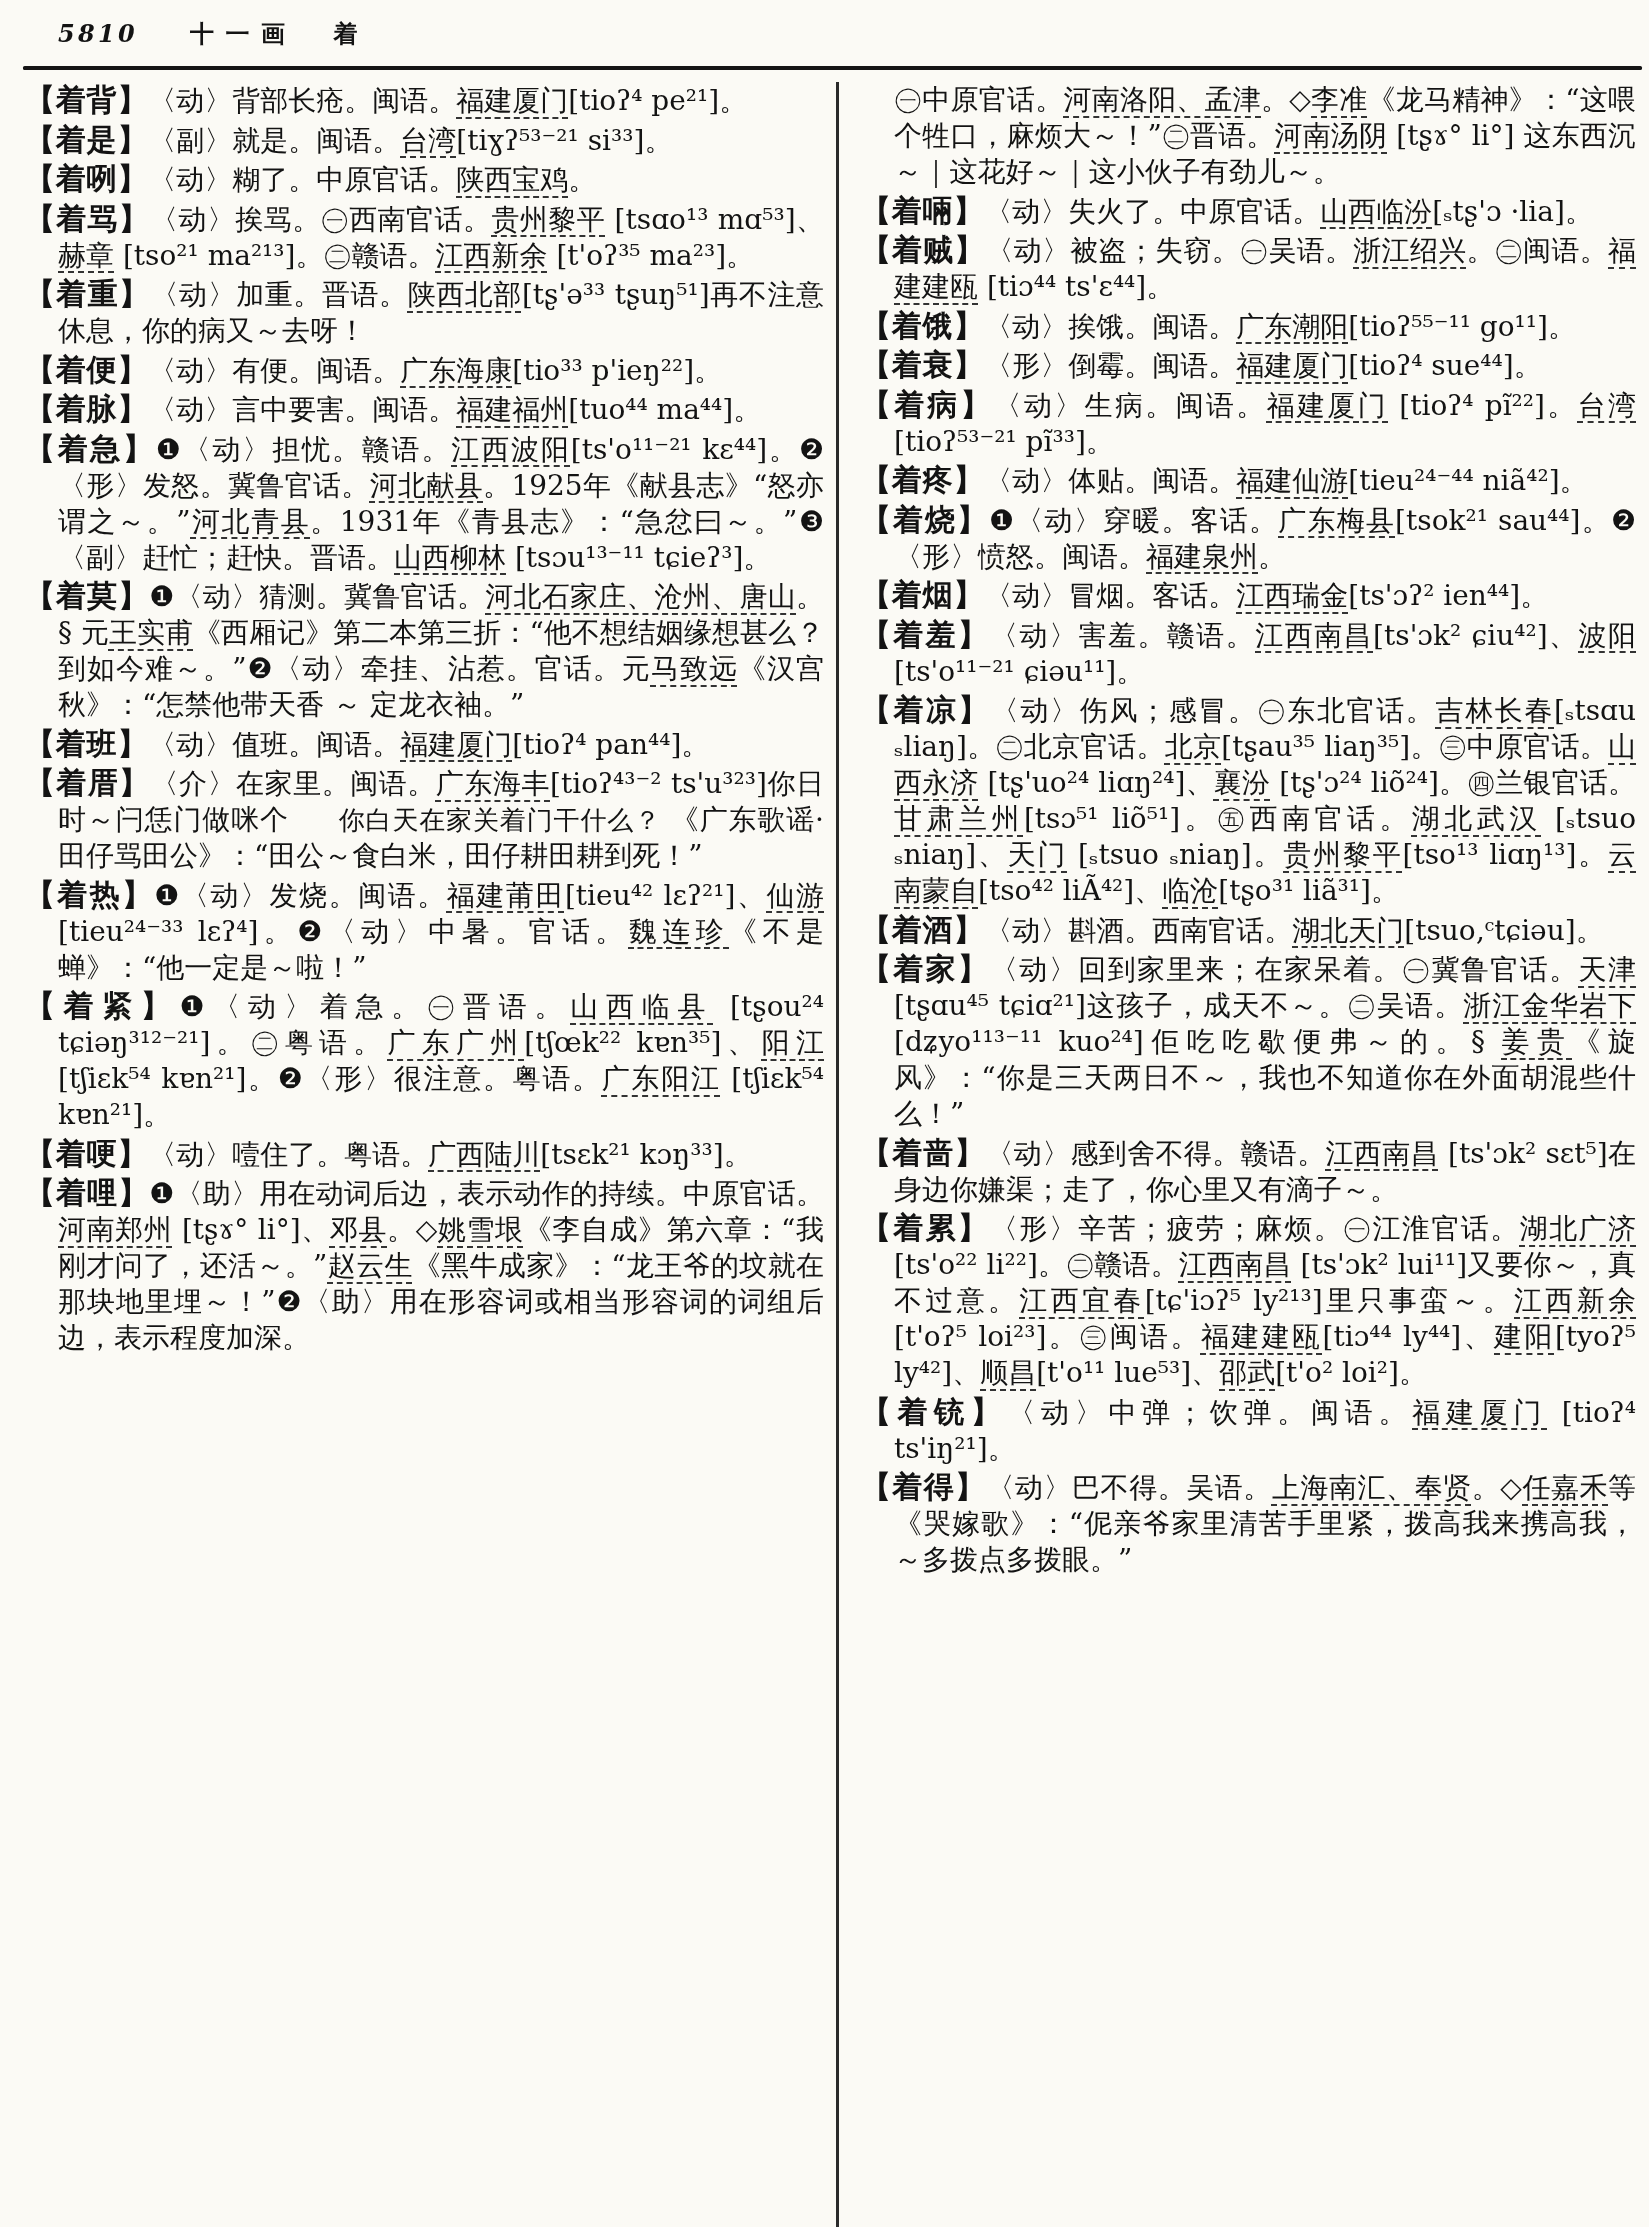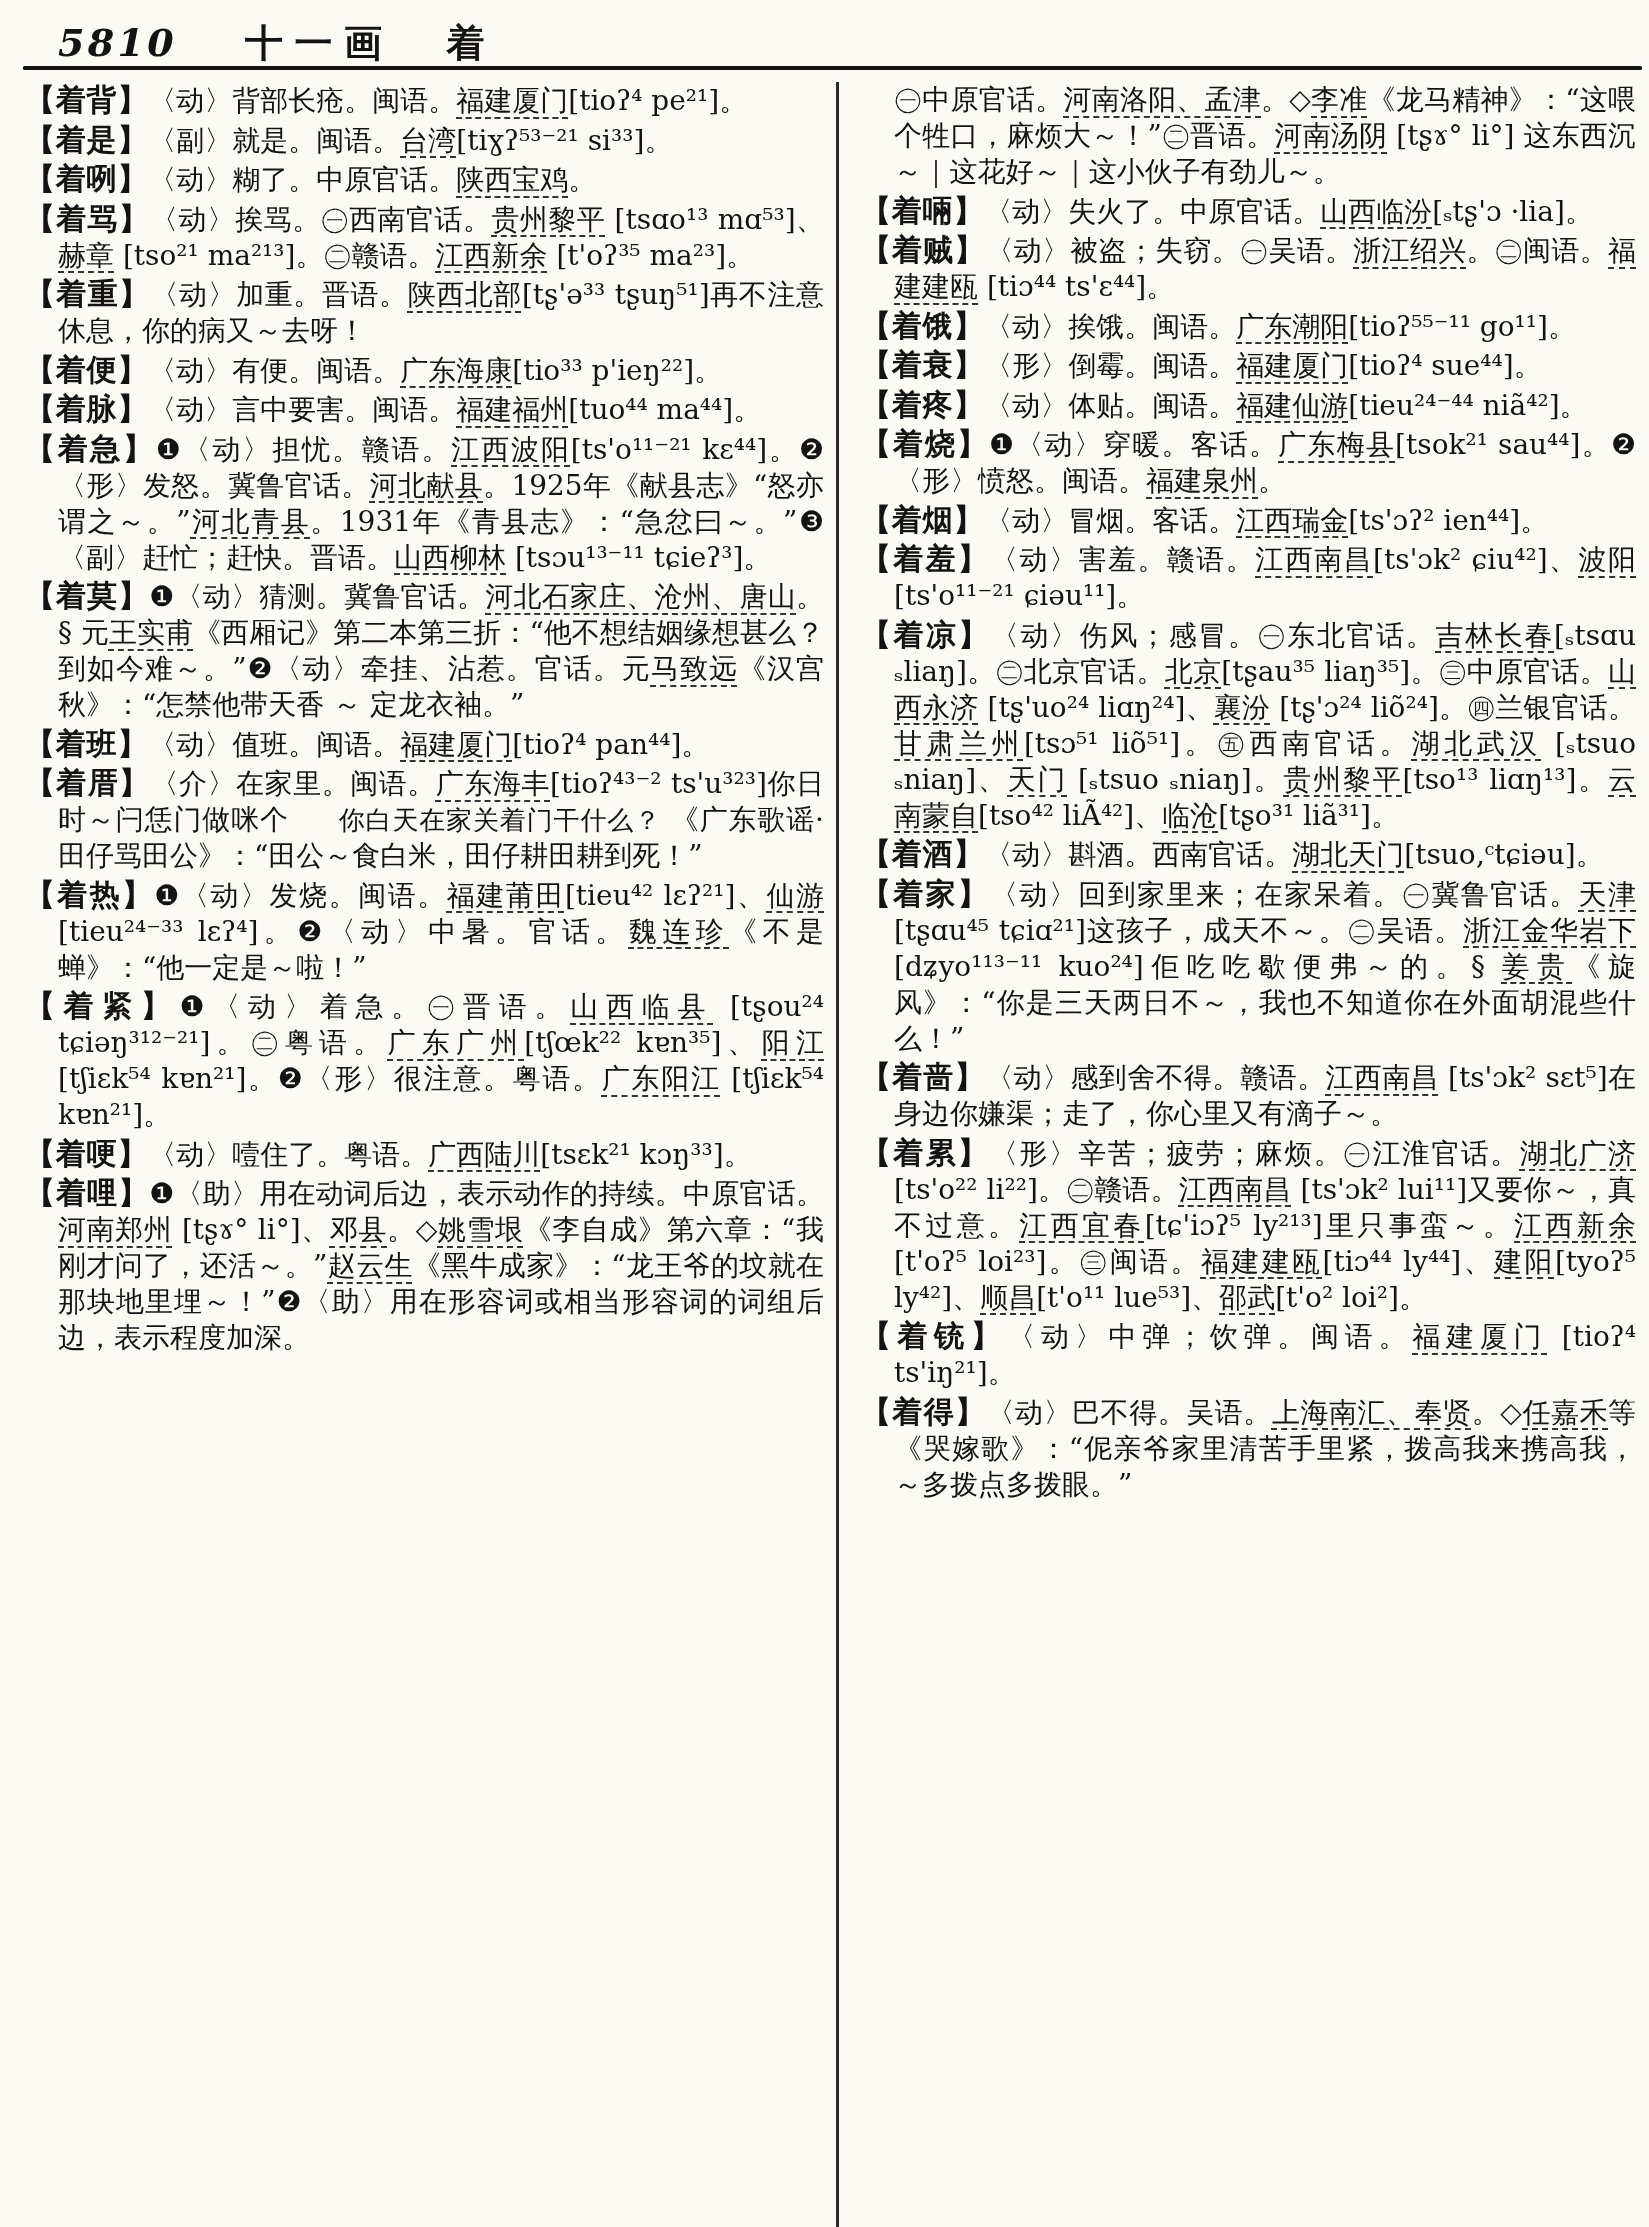--- a/index.html
+++ b/index.html
@@ -6,22 +6,22 @@
   body{
     width:1650px;height:2227px;
     background:#fbfaf5;
     font-family:"DejaVu Serif","Liberation Serif",serif;
     color:#131313;
     -webkit-font-smoothing:antialiased;
   }
   .page{position:relative;width:1650px;height:2227px;overflow:hidden;}
   .header{
     position:absolute;top:18px;left:58px;
-    display:flex;align-items:baseline;gap:68px;
-    font-size:38px;
+    display:flex;align-items:baseline;gap:52px;
+    font-size:24px;
   }
   .pageno{font-style:italic;font-weight:bold;letter-spacing:3.3px;}
   .section{letter-spacing:11.5px;font-weight:600;}
   .headchar{font-weight:600;margin-left:-15px;}
   .rule{
     position:absolute;top:66px;left:23px;width:1619px;height:4.1px;
     background:#151515;border-radius:1.6px;
   }
   .divider{
     position:absolute;top:82px;left:836px;width:2.5px;height:2145px;
@@ -76,20 +76,21 @@
       <p class="entry"><span class="hw">【着紧】</span><span>❶〈动〉着急。㊀晋语。</span><span class="u">山西临县</span><span> [tʂou²⁴ tɕiəŋ³¹²⁻²¹]。㊁粤语。</span><span class="u">广东广州</span><span>[tʃœk²² kɐn³⁵]、</span><span class="u">阳江</span><span>[tʃiɛk⁵⁴ kɐn²¹]。❷〈形〉很注意。粤语。</span><span class="u">广东阳江</span><span> [tʃiɛk⁵⁴ kɐn²¹]。</span></p>
       <p class="entry"><span class="hw">【着哽】</span><span>〈动〉噎住了。粤语。</span><span class="u">广西陆川</span><span>[tsɛk²¹ kɔŋ³³]。</span></p>
       <p class="entry"><span class="hw">【着哩】</span><span>❶〈助〉用在动词后边，表示动作的持续。中原官话。</span><span class="u">河南郑州</span><span> [tʂɤ° li°]、</span><span class="u">邓县</span><span>。◇</span><span class="u">姚雪垠</span><span>《李自成》第六章：“我刚才问了，还活～。”</span><span class="u">赵云生</span><span>《黑牛成家》：“龙王爷的坟就在那块地里埋～！”❷〈助〉用在形容词或相当形容词的词组后边，表示程度加深。</span></p>
     </div>
   <div class="col right" id="col-right">
       <p class="entry cont"><span>㊀中原官话。</span><span class="u">河南洛阳、孟津</span><span>。◇</span><span class="u">李准</span><span>《龙马精神》：“这喂个牲口，麻烦大～！”㊁晋语。</span><span class="u">河南汤阴</span><span> [tʂɤ° li°] 这东西沉～｜这花好～｜这小伙子有劲儿～。</span></p>
       <p class="entry"><span class="hw">【着啢】</span><span>〈动〉失火了。中原官话。</span><span class="u">山西临汾</span><span>[ₛtʂ'ɔ ·lia]。</span></p>
       <p class="entry"><span class="hw">【着贼】</span><span>〈动〉被盗；失窃。㊀吴语。</span><span class="u">浙江绍兴</span><span>。㊁闽语。</span><span class="u">福建建瓯</span><span> [tiɔ⁴⁴ ts'ɛ⁴⁴]。</span></p>
       <p class="entry"><span class="hw">【着饿】</span><span>〈动〉挨饿。闽语。</span><span class="u">广东潮阳</span><span>[tioʔ⁵⁵⁻¹¹ go¹¹]。</span></p>
       <p class="entry"><span class="hw">【着衰】</span><span>〈形〉倒霉。闽语。</span><span class="u">福建厦门</span><span>[tioʔ⁴ sue⁴⁴]。</span></p>
+      <p class="entry"><span class="hw">【着病】</span><span>〈动〉生病。闽语。</span><span class="u">福建厦门</span><span> [tioʔ⁴ pĩ²²]。</span><span class="u">台湾</span><span> [tioʔ⁵³⁻²¹ pĩ³³]。</span></p>
       <p class="entry"><span class="hw">【着疼】</span><span>〈动〉体贴。闽语。</span><span class="u">福建仙游</span><span>[tieu²⁴⁻⁴⁴ niã⁴²]。</span></p>
       <p class="entry"><span class="hw">【着烧】</span><span>❶〈动〉穿暖。客话。</span><span class="u">广东梅县</span><span>[tsok²¹ sau⁴⁴]。❷〈形〉愤怒。闽语。</span><span class="u">福建泉州</span><span>。</span></p>
       <p class="entry"><span class="hw">【着烟】</span><span>〈动〉冒烟。客话。</span><span class="u">江西瑞金</span><span>[ts'ɔʔ² ien⁴⁴]。</span></p>
       <p class="entry"><span class="hw">【着羞】</span><span>〈动〉害羞。赣语。</span><span class="u">江西南昌</span><span>[ts'ɔk² ɕiu⁴²]、</span><span class="u">波阳</span><span> [ts'o¹¹⁻²¹ ɕiəu¹¹]。</span></p>
       <p class="entry"><span class="hw">【着凉】</span><span>〈动〉伤风；感冒。㊀东北官话。</span><span class="u">吉林长春</span><span>[ₛtsɑu ₛliaŋ]。㊁北京官话。</span><span class="u">北京</span><span>[tʂau³⁵ liaŋ³⁵]。㊂中原官话。</span><span class="u">山西永济</span><span> [tʂ'uo²⁴ liɑŋ²⁴]、</span><span class="u">襄汾</span><span> [tʂ'ɔ²⁴ liõ²⁴]。㊃兰银官话。</span><span class="u">甘肃兰州</span><span>[tsɔ⁵¹ liõ⁵¹]。㊄西南官话。</span><span class="u">湖北武汉</span><span> [ₛtsuo ₛniaŋ]、</span><span class="u">天门</span><span> [ₛtsuo ₛniaŋ]。</span><span class="u">贵州黎平</span><span>[tso¹³ liɑŋ¹³]。</span><span class="u">云南蒙自</span><span>[tso⁴² liÃ⁴²]、</span><span class="u">临沧</span><span>[tʂo³¹ liã³¹]。</span></p>
       <p class="entry"><span class="hw">【着酒】</span><span>〈动〉斟酒。西南官话。</span><span class="u">湖北天门</span><span>[tsuo‚ᶜtɕiəu]。</span></p>
       <p class="entry"><span class="hw">【着家】</span><span>〈动〉回到家里来；在家呆着。㊀冀鲁官话。</span><span class="u">天津</span><span>[tʂɑu⁴⁵ tɕiɑ²¹]这孩子，成天不～。㊁吴语。</span><span class="u">浙江金华岩下</span><span> [dʑyo¹¹³⁻¹¹ kuo²⁴]佢吃吃歇便弗～的。§ </span><span class="u">姜贵</span><span>《旋风》：“你是三天两日不～，我也不知道你在外面胡混些什么！”</span></p>
       <p class="entry"><span class="hw">【着啬】</span><span>〈动〉感到舍不得。赣语。</span><span class="u">江西南昌</span><span> [ts'ɔk² sɛt⁵]在身边你嫌渠；走了，你心里又有滴子～。</span></p>
       <p class="entry"><span class="hw">【着累】</span><span>〈形〉辛苦；疲劳；麻烦。㊀江淮官话。</span><span class="u">湖北广济</span><span>[ts'o²² li²²]。㊁赣语。</span><span class="u">江西南昌</span><span> [ts'ɔk² lui¹¹]又要你～，真不过意。</span><span class="u">江西宜春</span><span>[tɕ'iɔʔ⁵ ly²¹³]里只事蛮～。</span><span class="u">江西新余</span><span> [t'oʔ⁵ loi²³]。㊂闽语。</span><span class="u">福建建瓯</span><span>[tiɔ⁴⁴ ly⁴⁴]、</span><span class="u">建阳</span><span>[tyoʔ⁵ ly⁴²]、</span><span class="u">顺昌</span><span>[t'o¹¹ lue⁵³]、</span><span class="u">邵武</span><span>[t'o² loi²]。</span></p>
       <p class="entry"><span class="hw">【着铳】</span><span>〈动〉中弹；饮弹。闽语。</span><span class="u">福建厦门</span><span> [tioʔ⁴ ts'iŋ²¹]。</span></p>

